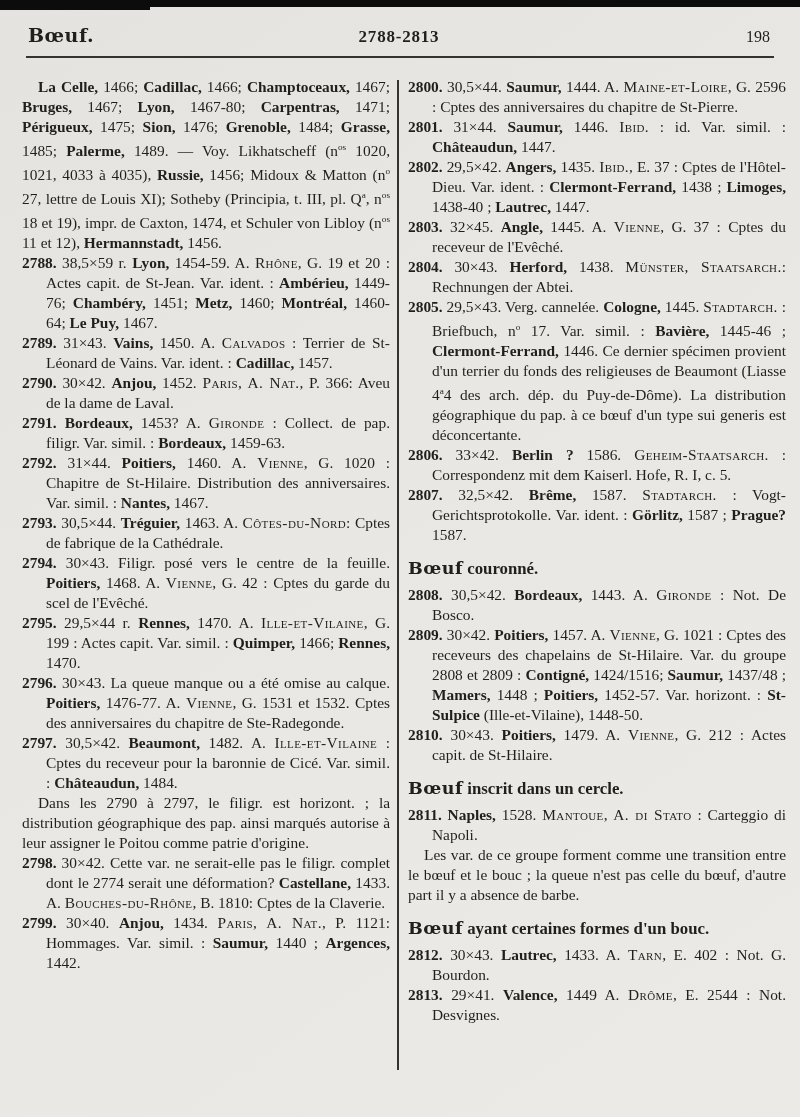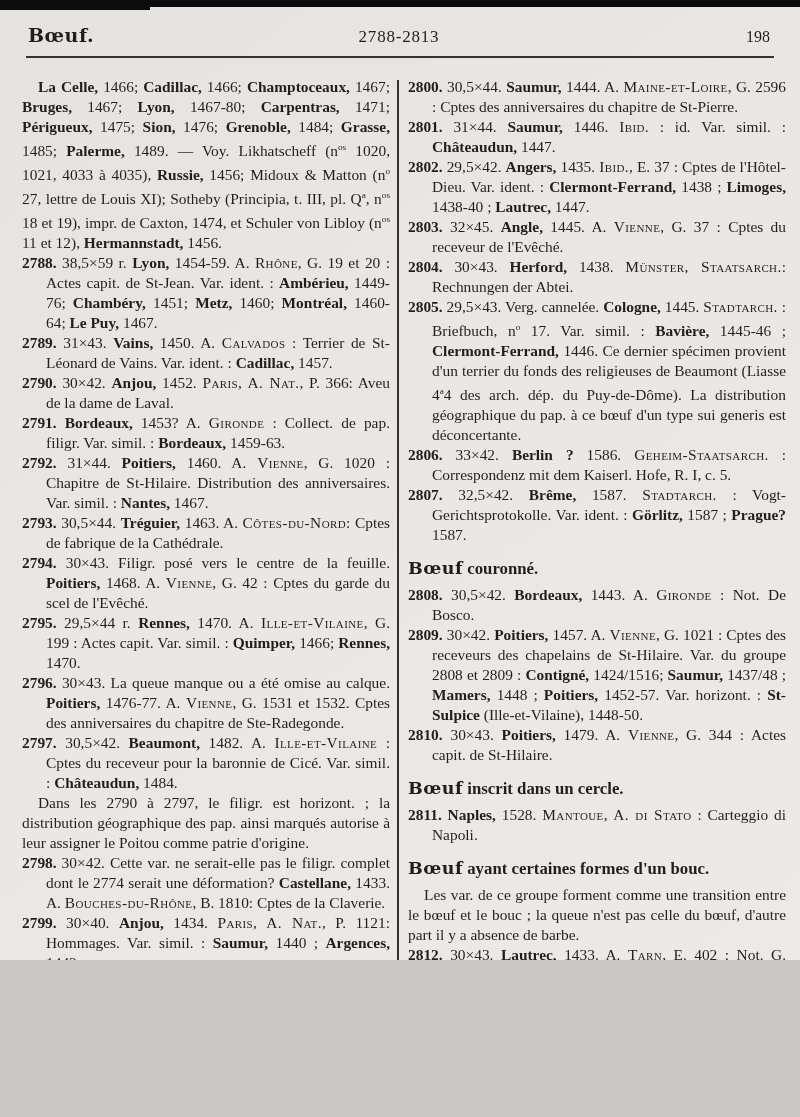--- a/index.html
+++ b/index.html
@@ -3,21 +3,21 @@
 <meta charset="utf-8">
 <style>
   :root{
     --paper:#e9e7e3;
     --ink:#211f1c;
     --rule:#35332f;
   }
   html,body{margin:0;padding:0;background:#c9c8c5;}
   .page{
     position:relative;
-    width:800px;height:960px;
+    width:800px;height:1117px;
     margin:0 auto;
     background:linear-gradient(145deg,#e4e3df 0%,var(--paper) 40%,#eceae6 100%);
     color:var(--ink);
     font-family:"Liberation Serif",serif;
     overflow:hidden;
   }
   .top-edge{
     position:absolute;top:0;left:0;width:100%;height:7px;
     background:#0c0c0c;
   }
@@ -28,21 +28,21 @@
     display:flex;align-items:baseline;
     padding:24px 30px 0 28px;
   }
   .running-title{
     flex:1;
     font-family:"DejaVu Serif",serif;
     font-weight:bold;font-size:19px;letter-spacing:.5px;
   }
   .entry-range{
     flex:1;text-align:center;
-    font-weight:normal;font-size:17px;letter-spacing:.8px;
+    font-weight:bold;font-size:17px;letter-spacing:.8px;
   }
   .page-number{flex:1;text-align:right;font-size:16px;}
   .header-rule{
     margin:9px 26px 0 26px;
     border-top:2px solid var(--rule);
     height:0;
   }
   .columns{
     display:flex;
     padding:19px 14px 0 22px;
@@ -109,22 +109,22 @@
         <p class="par entry"><span class="b">2801.</span><span> 31×44. </span><span class="b">Saumur,</span><span> 1446. </span><span class="sc">Ibid.</span><span> : </span><span class="i">id</span><span>. Var. simil. : </span><span class="b">Châteaudun,</span><span> 1447.</span></p>
         <p class="par entry"><span class="b">2802.</span><span> 29,5×42. </span><span class="b">Angers,</span><span> 1435. </span><span class="sc">Ibid.</span><span>, E. 37 : </span><span class="i">Cptes de l'Hôtel-Dieu</span><span>. Var. ident. : </span><span class="b">Clermont-Ferrand,</span><span> 1438 ; </span><span class="b">Limoges,</span><span> 1438-40 ; </span><span class="b">Lautrec,</span><span> 1447.</span></p>
         <p class="par entry"><span class="b">2803.</span><span> 32×45. </span><span class="b">Angle,</span><span> 1445. A. </span><span class="sc">Vienne</span><span>, G. 37 : </span><span class="i">Cptes du receveur de l'Evêché.</span></p>
         <p class="par entry"><span class="b">2804.</span><span> 30×43. </span><span class="b">Herford,</span><span> 1438. </span><span class="sc">Münster, Staatsarch.</span><span>: </span><span class="i">Rechnungen der Abtei.</span></p>
         <p class="par entry"><span class="b">2805.</span><span> 29,5×43. Verg. cannelée. </span><span class="b">Cologne,</span><span> 1445. </span><span class="sc">Stadtarch.</span><span> : </span><span class="i">Briefbuch,</span><span> n</span><span class="sup">o</span><span> 17. Var. simil. : </span><span class="b">Bavière,</span><span> 1445-46 ; </span><span class="b">Clermont-Ferrand,</span><span> 1446. Ce dernier spécimen provient d'un terrier du fonds des religieuses de Beaumont (Liasse 4</span><span class="sup">a</span><span>4 des arch. dép. du Puy-de-Dôme). La distribution géographique du pap. à ce bœuf d'un type </span><span class="i">sui generis</span><span> est déconcertante.</span></p>
         <p class="par entry"><span class="b">2806.</span><span> 33×42. </span><span class="b">Berlin ?</span><span> 1586. </span><span class="sc">Geheim-Staatsarch.</span><span> : </span><span class="i">Correspondenz mit dem Kaiserl. Hofe</span><span>, R. I, c. 5.</span></p>
         <p class="par entry"><span class="b">2807.</span><span> 32,5×42. </span><span class="b">Brême,</span><span> 1587. </span><span class="sc">Stadtarch.</span><span> : </span><span class="i">Vogt-Gerichtsprotokolle</span><span>. Var. ident. : </span><span class="b">Görlitz,</span><span> 1587 ; </span><span class="b">Prague?</span><span> 1587.</span></p>
         <p class="par heading"><span class="fat">Bœuf</span><span> couronné.</span></p>
         <p class="par entry"><span class="b">2808.</span><span> 30,5×42. </span><span class="b">Bordeaux,</span><span> 1443. A. </span><span class="sc">Gironde</span><span> : </span><span class="i">Not. De Bosco.</span></p>
         <p class="par entry"><span class="b">2809.</span><span> 30×42. </span><span class="b">Poitiers,</span><span> 1457. A. </span><span class="sc">Vienne</span><span>, G. 1021 : </span><span class="i">Cptes des receveurs des chapelains de St-Hilaire.</span><span> Var. du groupe 2808 et 2809 : </span><span class="b">Contigné,</span><span> 1424/1516; </span><span class="b">Saumur,</span><span> 1437/48 ; </span><span class="b">Mamers,</span><span> 1448 ; </span><span class="b">Poitiers,</span><span> 1452-57. Var. horizont. : </span><span class="b">St-Sulpice</span><span> (Ille-et-Vilaine), 1448-50.</span></p>
-        <p class="par entry"><span class="b">2810.</span><span> 30×43. </span><span class="b">Poitiers,</span><span> 1479. A. </span><span class="sc">Vienne</span><span>, G. 344 : </span><span class="i">Actes capit. de St-Hilaire.</span></p>
+        <p class="par entry"><span class="b">2810.</span><span> 30×43. </span><span class="b">Poitiers,</span><span> 1479. A. </span><span class="sc">Vienne</span><span>, G. 212 : </span><span class="i">Actes capit. de St-Hilaire.</span></p>
         <p class="par heading"><span class="fat">Bœuf</span><span> inscrit dans un cercle.</span></p>
         <p class="par entry"><span class="b">2811.</span><span> </span><span class="b">Naples,</span><span> 1528. </span><span class="sc">Mantoue, A. di Stato</span><span> : </span><span class="i">Carteggio di Napoli.</span></p>
+        <p class="par para"><span>Les var. de ce groupe forment comme une transition entre le bœuf et le bouc ; la queue n'est pas celle du bœuf, d'autre part il y a absence de barbe.</span></p>
         <p class="par heading"><span class="fat">Bœuf</span><span> ayant certaines formes d'un bouc.</span></p>
-        <p class="par para"><span>Les var. de ce groupe forment comme une transition entre le bœuf et le bouc ; la queue n'est pas celle du bœuf, d'autre part il y a absence de barbe.</span></p>
         <p class="par entry"><span class="b">2812.</span><span> 30×43. </span><span class="b">Lautrec,</span><span> 1433. A. </span><span class="sc">Tarn</span><span>, E. 402 : </span><span class="i">Not. G. Bourdon.</span></p>
         <p class="par entry"><span class="b">2813.</span><span> 29×41. </span><span class="b">Valence,</span><span> 1449 A. </span><span class="sc">Drôme</span><span>, E. 2544 : </span><span class="i">Not. Desvignes.</span></p>
       </section>
   </main>
 </div>
 
 </body></html>

